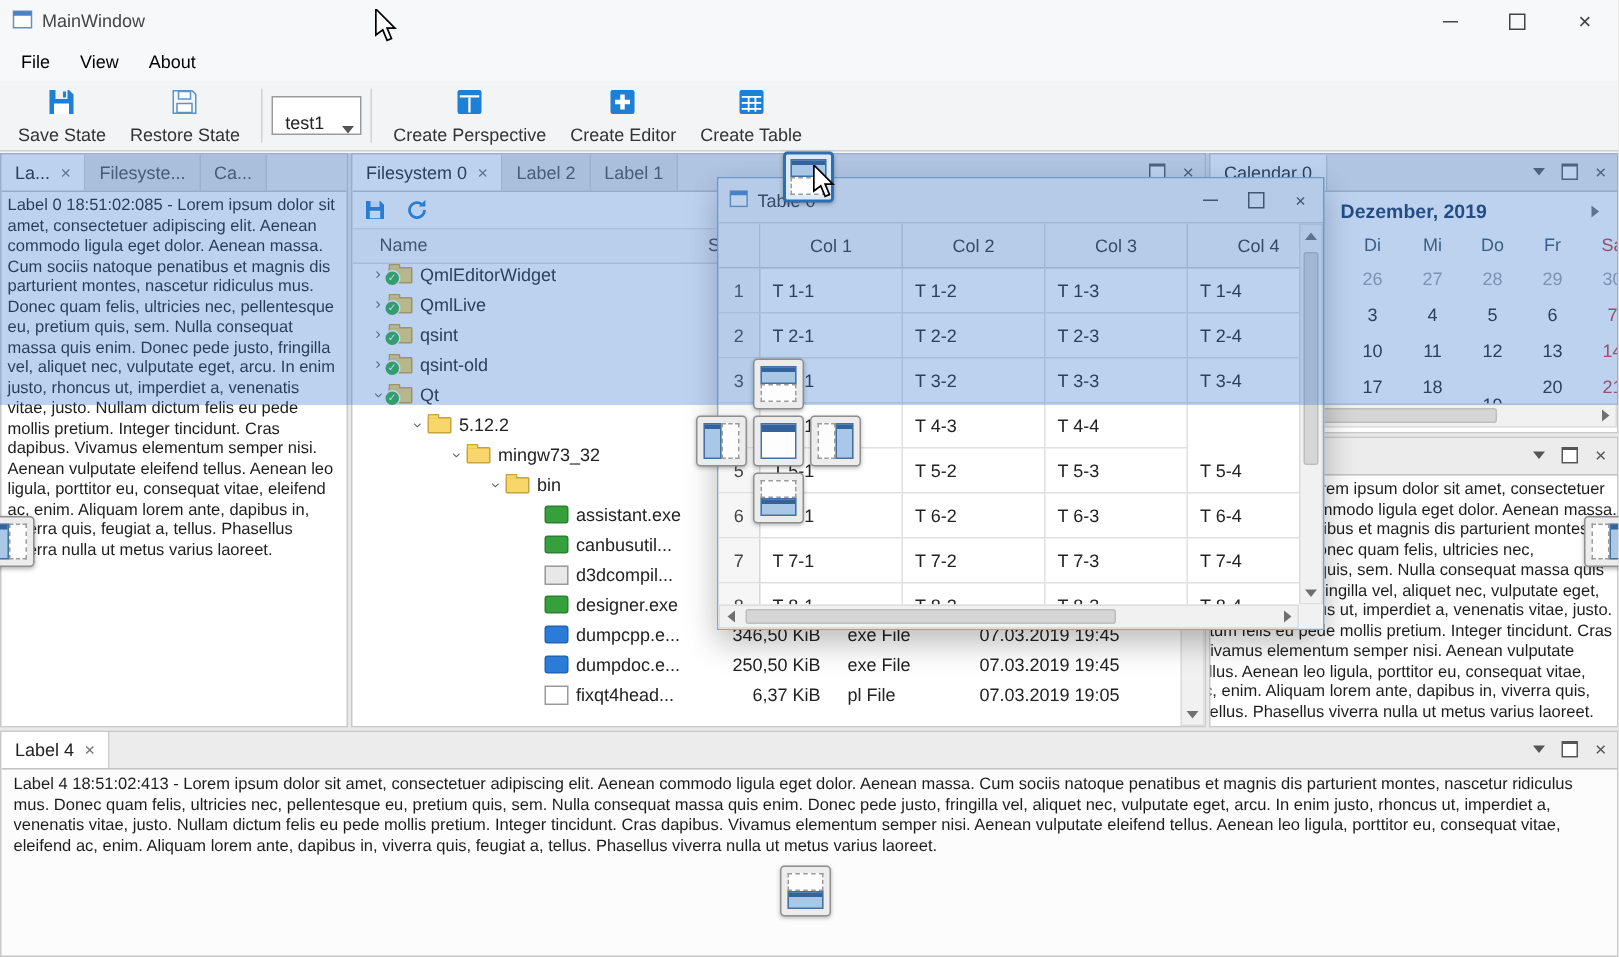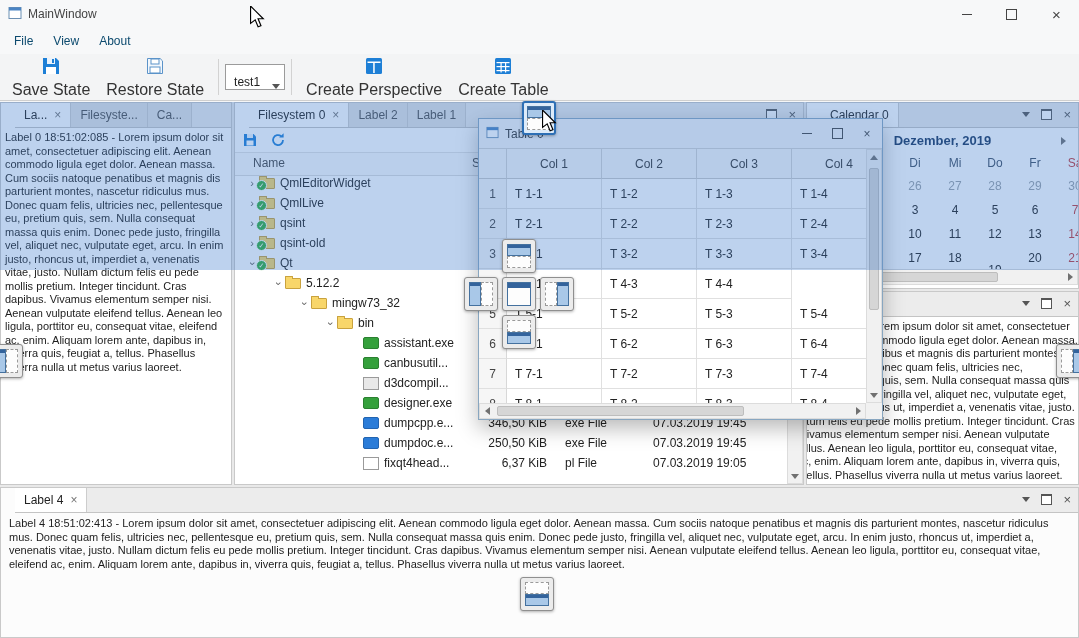--- a/index.html
+++ b/index.html
@@ -10,38 +10,38 @@
   .titlebar{position:absolute;left:0;top:0;width:1079px;height:28px;background:#f7f8f9;
             display:flex;align-items:center;padding:0 0 0 8px;box-sizing:border-box;}
   .titlebar .title{margin-left:6px;color:#444;font-size:12px;}
   .win-controls{position:absolute;right:0;top:0;height:28px;display:flex;}
   .wc{width:45px;height:28px;display:flex;align-items:center;justify-content:center;color:#444;}
   .wc-min{width:10px;height:1px;background:#444;}
   .wc-max{width:9px;height:9px;border:1px solid #444;}
   .wc.close{font-size:15px;line-height:1;}
   .menubar{position:absolute;left:0;top:28px;width:1079px;height:26px;background:#f7f8f9;
            display:flex;align-items:center;padding-left:4px;box-sizing:border-box;}
-  .menu-item{padding:4px 10px;color:#0c4a6e;font-size:12px;}
+  .menu-item{padding:4px 10px;color:#000000;font-size:12px;}
   
   .toolbar{position:absolute;left:0;top:54px;width:1079px;height:47px;background:#f3f4f5;
            border-bottom:1px solid #cfcfcf;display:flex;align-items:center;padding:0 4px;box-sizing:border-box;}
   .tb-btn{display:flex;flex-direction:column;align-items:center;justify-content:center;
           padding:2px 8px;height:42px;border-radius:2px;color:#333;}
-  .tb-label{font-size:16px;margin-top:1px;white-space:nowrap;}
+  .tb-label{font-size:12px;margin-top:1px;white-space:nowrap;}
   .tb-sep{width:1px;height:36px;background:#d2d2d2;margin:0 6px;}
   .combo{display:flex;align-items:flex-end;height:24px;background:#fff;border:1px solid #9b9b9b;
          padding:0 4px 0 8px;min-width:46px;}
   .combo-val{flex:1;font-size:12px;color:#222;margin-right:8px;}
   .combo-arrow{width:0;height:0;border-left:4px solid transparent;border-right:4px solid transparent;
                border-top:5px solid #555;}
   
   .dockarea{position:absolute;left:0;top:102px;width:1079px;height:536px;background:#e9e9e9;}
   .dock{position:absolute;background:#fff;border:1px solid #c9c9c9;box-sizing:border-box;overflow:hidden;}
   .tabbar{position:relative;height:24px;background:#ececec;border-bottom:1px solid #c4c4c4;
-          display:flex;align-items:stretch;overflow:hidden;margin-left:14px;}
+          display:flex;align-items:stretch;overflow:hidden;}
   .tab{display:inline-flex;align-items:center;padding:0 9px;font-size:12px;color:#4d4d4d;
        background:#e3e3e3;border-right:1px solid #cdcdcd;white-space:nowrap;}
   .tab.active{background:#fff;color:#222;}
   .tab-close{margin-left:7px;color:#777;font-size:12px;line-height:1;}
   .dock-btns{position:absolute;right:2px;top:0;height:23px;display:flex;align-items:center;gap:11px;padding:0 5px;}
   .db-menu{width:0;height:0;border-left:4px solid transparent;border-right:4px solid transparent;border-top:5px solid #555;}
   .db-float{width:9px;height:8px;border:1px solid #555;border-top-width:2px;background:#fff;}
   .db-close{font-size:13px;color:#555;line-height:1;}
   .label-text{padding:3px 4px;font-size:11px;line-height:13.5px;color:#1d1d1d;}
   
@@ -221,20 +221,30 @@
             <rect x="4.5" y="6.5" width="13" height="1.5" fill="#fff"></rect>
             <rect x="10.2" y="8" width="1.5" height="10" fill="#fff"></rect>
           </svg>
       </span>
       <span class="tb-label">Create Perspective</span>
     </div>
     <div class="tb-btn">
       <span>
         <svg width="22" height="22" viewBox="0 0 22 22">
             <rect x="3" y="3" width="16" height="16" rx="1.5" fill="#1d7fd6"></rect>
+            <rect x="9.5" y="6" width="3" height="10" fill="#fff"></rect>
+            <rect x="6" y="9.5" width="10" height="3" fill="#fff"></rect>
+          </svg>
+      </span>
+      <span class="tb-label">Create Editor</span>
+    </div>
+    <div class="tb-btn">
+      <span>
+        <svg width="22" height="22" viewBox="0 0 22 22">
+            <rect x="3" y="3" width="16" height="16" rx="1.5" fill="#1d7fd6"></rect>
             <rect x="4.5" y="7" width="13" height="1.2" fill="#fff"></rect>
             <rect x="4.5" y="11" width="13" height="1.2" fill="#fff"></rect>
             <rect x="4.5" y="15" width="13" height="1.2" fill="#fff"></rect>
             <rect x="8.5" y="7" width="1.2" height="10.5" fill="#fff"></rect>
             <rect x="13" y="7" width="1.2" height="10.5" fill="#fff"></rect>
           </svg>
       </span>
       <span class="tb-label">Create Table</span>
     </div>
   </div>

